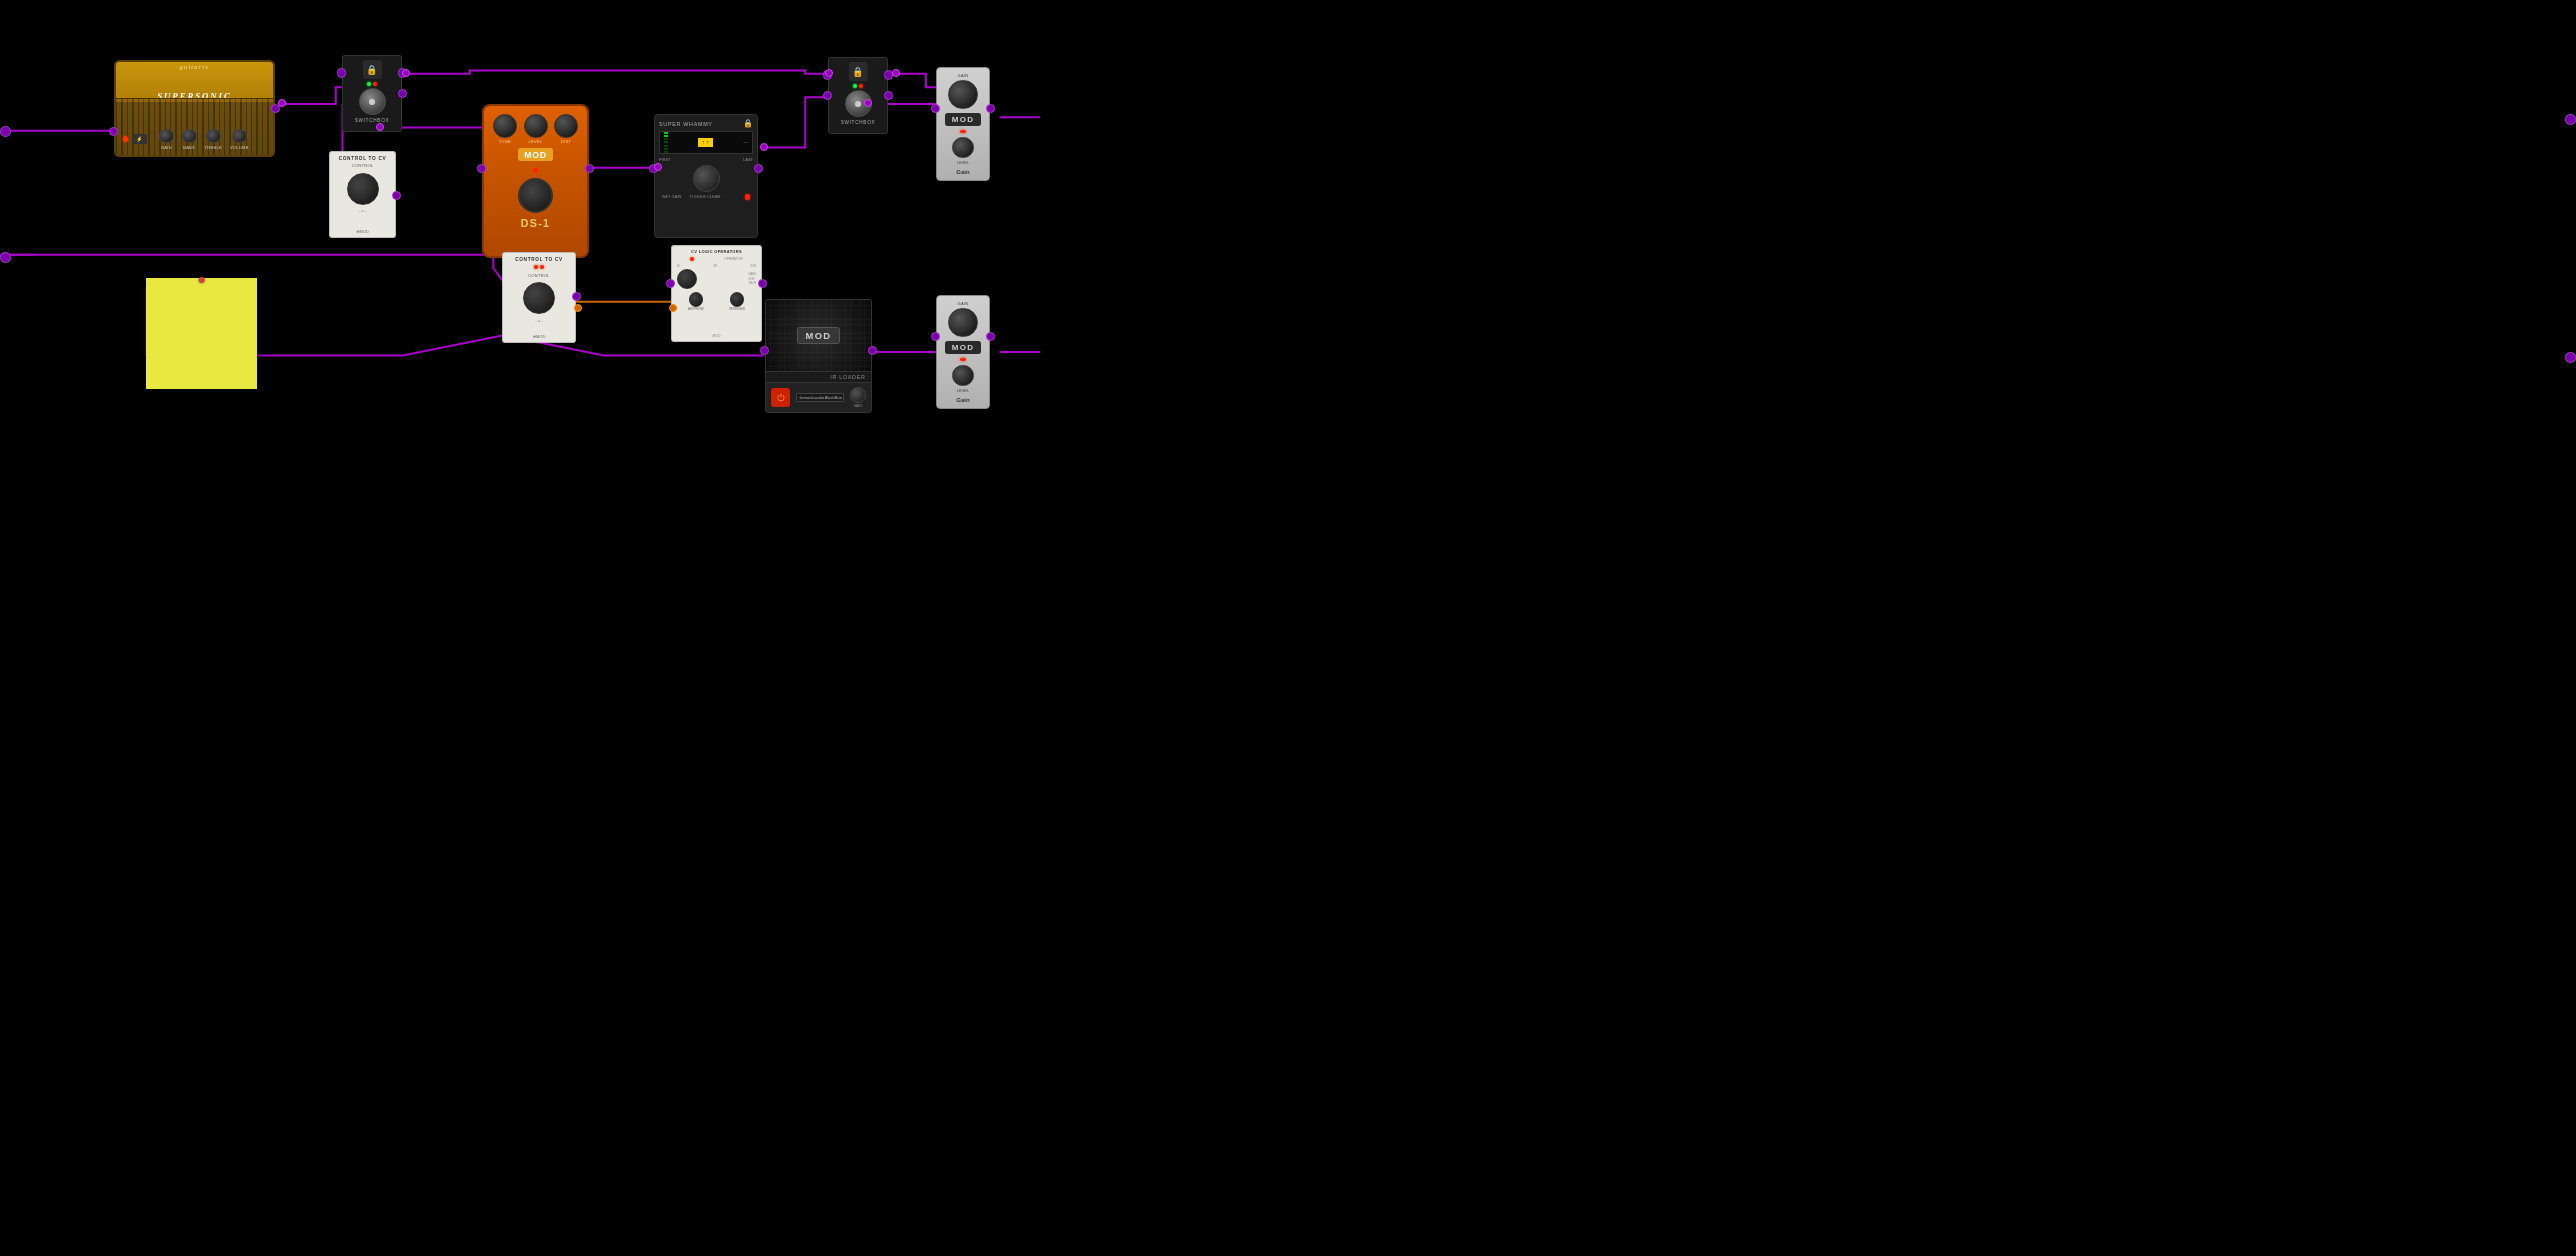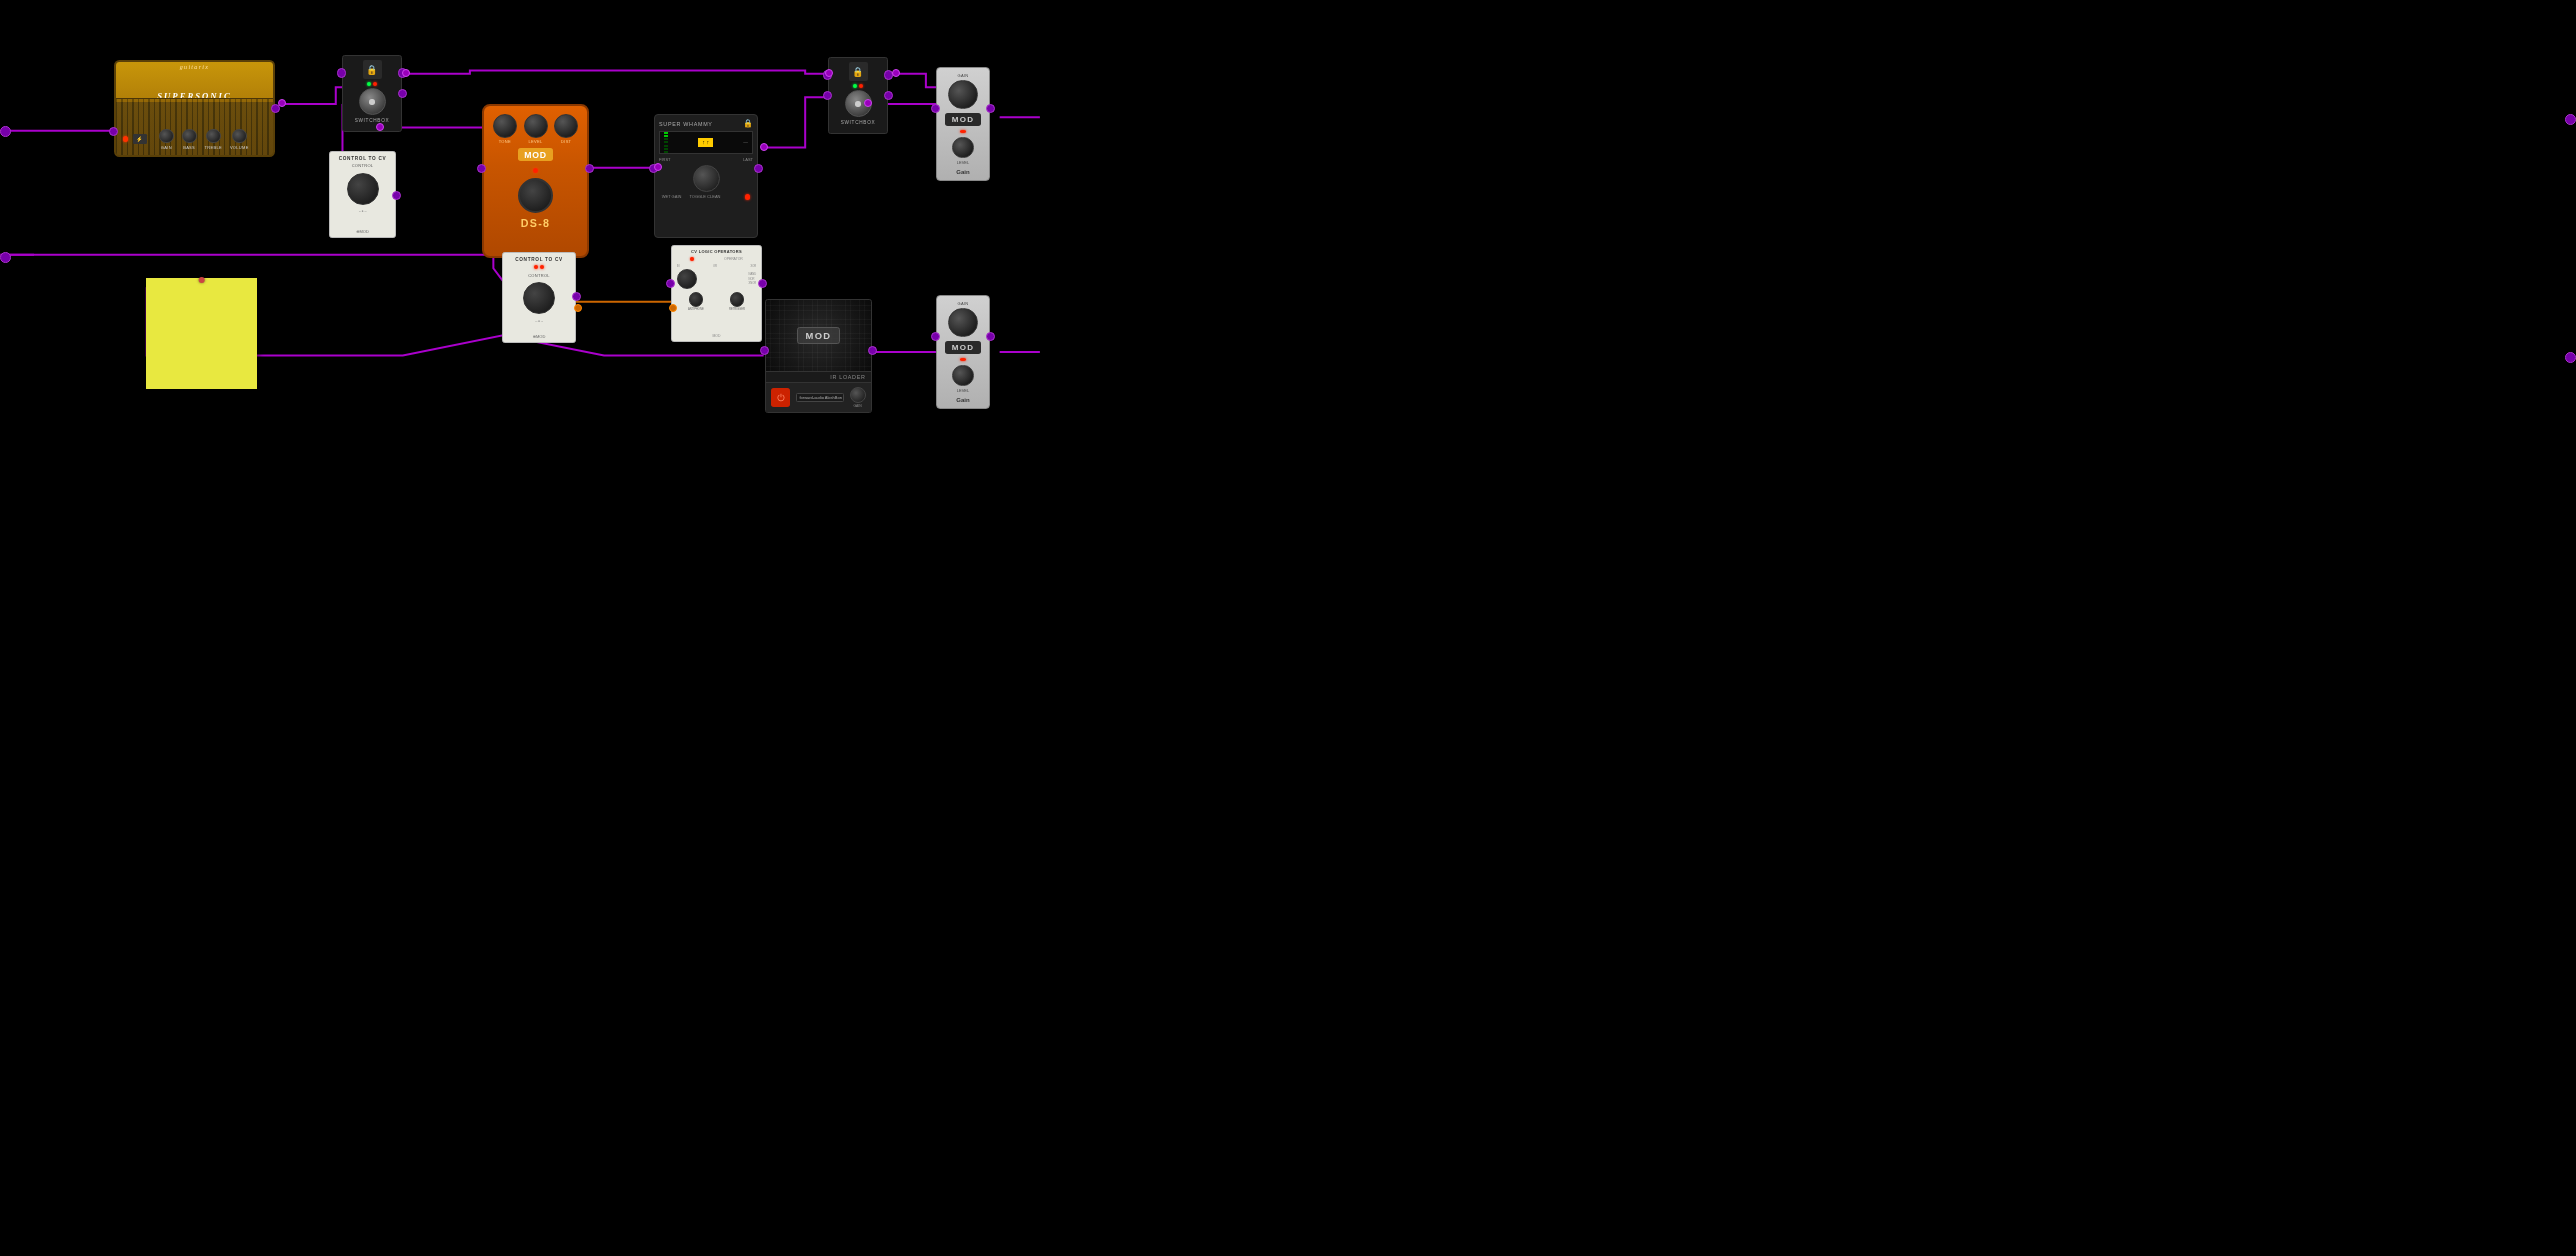--- a/index.html
+++ b/index.html
@@ -749,21 +749,21 @@
       <div class="ds1-knob-wrap">
         <div class="ds1-knob"></div>
         <span class="ds1-knob-label">DIST</span>
       </div>
     </div>
     <div class="ds1-brand-area">
       <div class="ds1-mod-badge">MOD</div>
     </div>
     <div class="ds1-led"></div>
     <div class="ds1-footswitch"></div>
-    <span class="ds1-name">DS-8</span>
+    <span class="ds1-name">DS-1</span>
   </div>
   <div class="side-port" style="left:-5.4px;top:60px;"></div>
   <div class="side-port" style="right:-5.4px;top:60px;"></div>
 </div>
 
 <div class="plugin" id="super-whammy">
   <div class="whammy-body">
     <div class="whammy-top">
       <span class="whammy-title">SUPER WHAMMY</span>
       <span class="whammy-lock">🔒</span>

